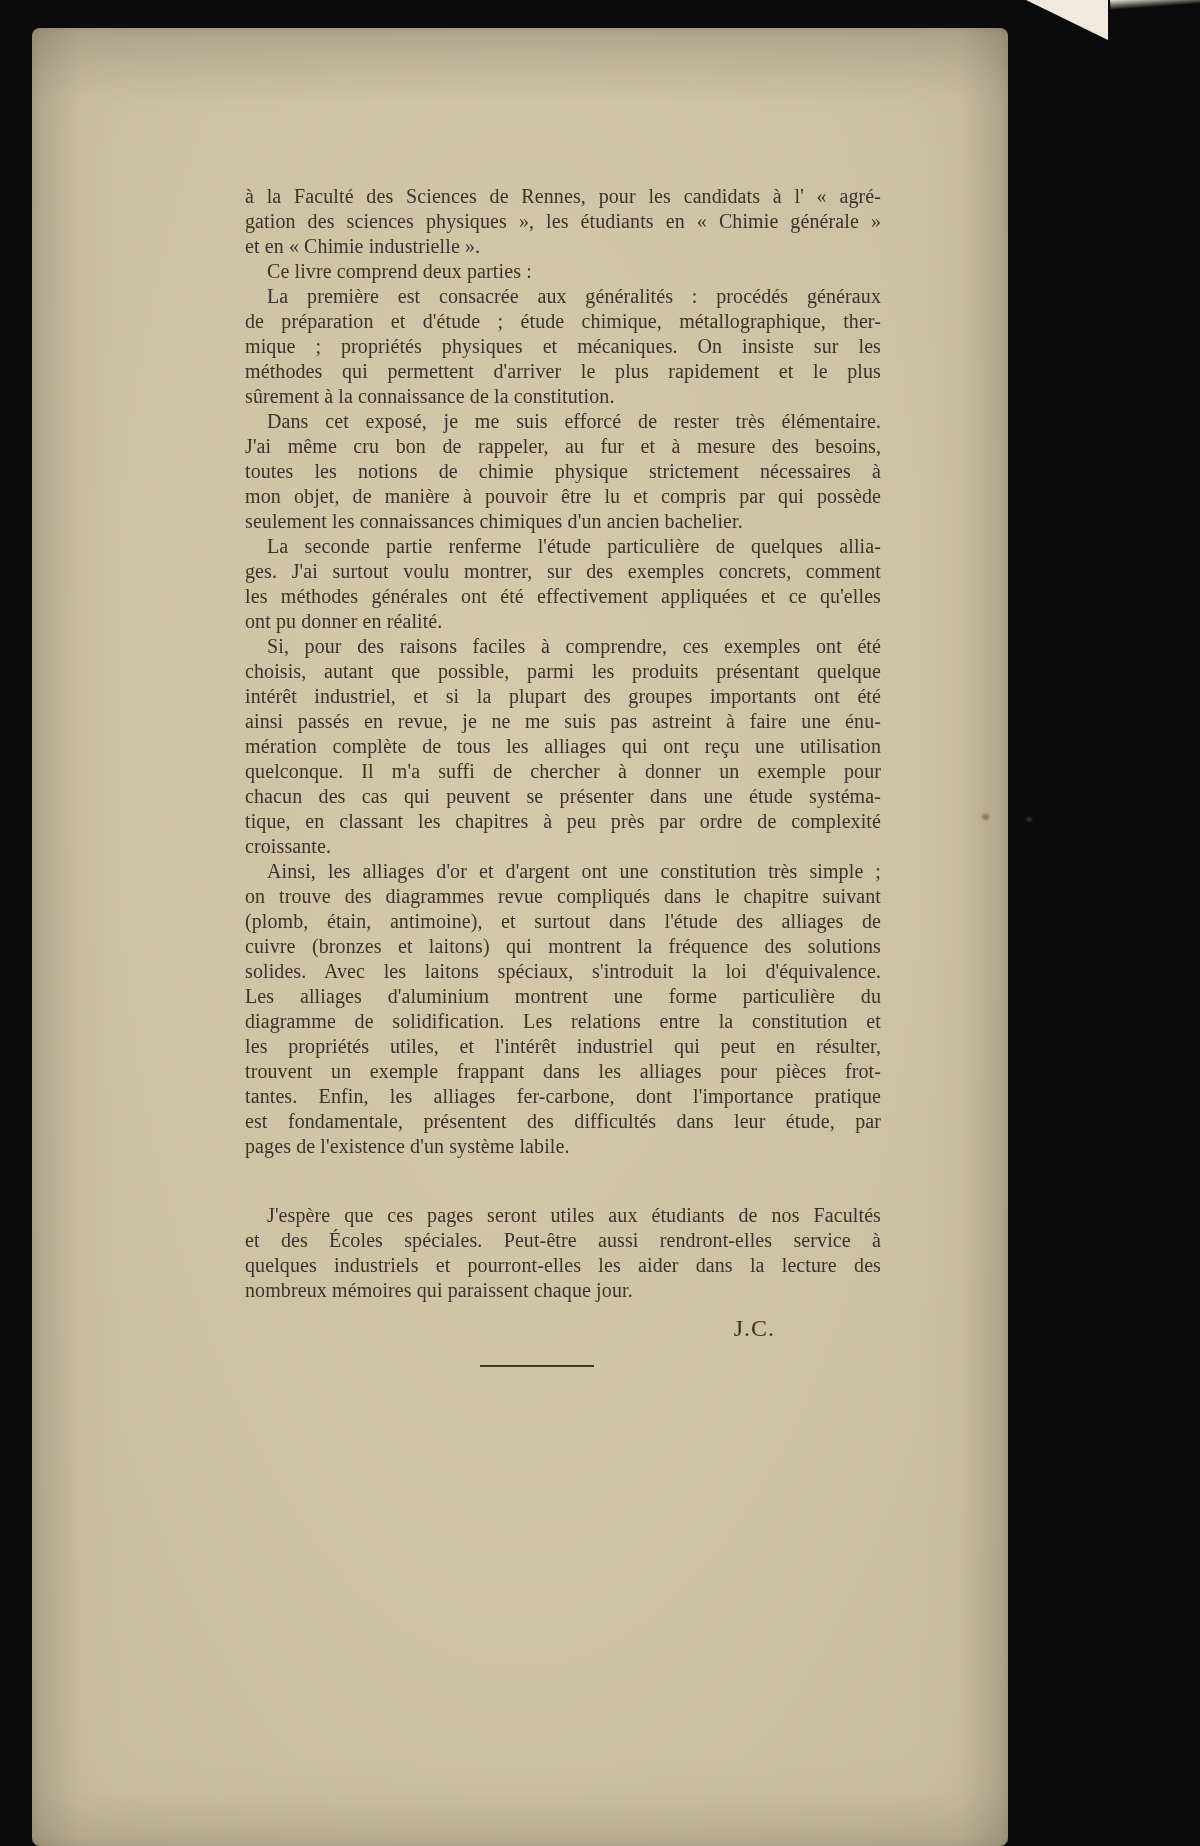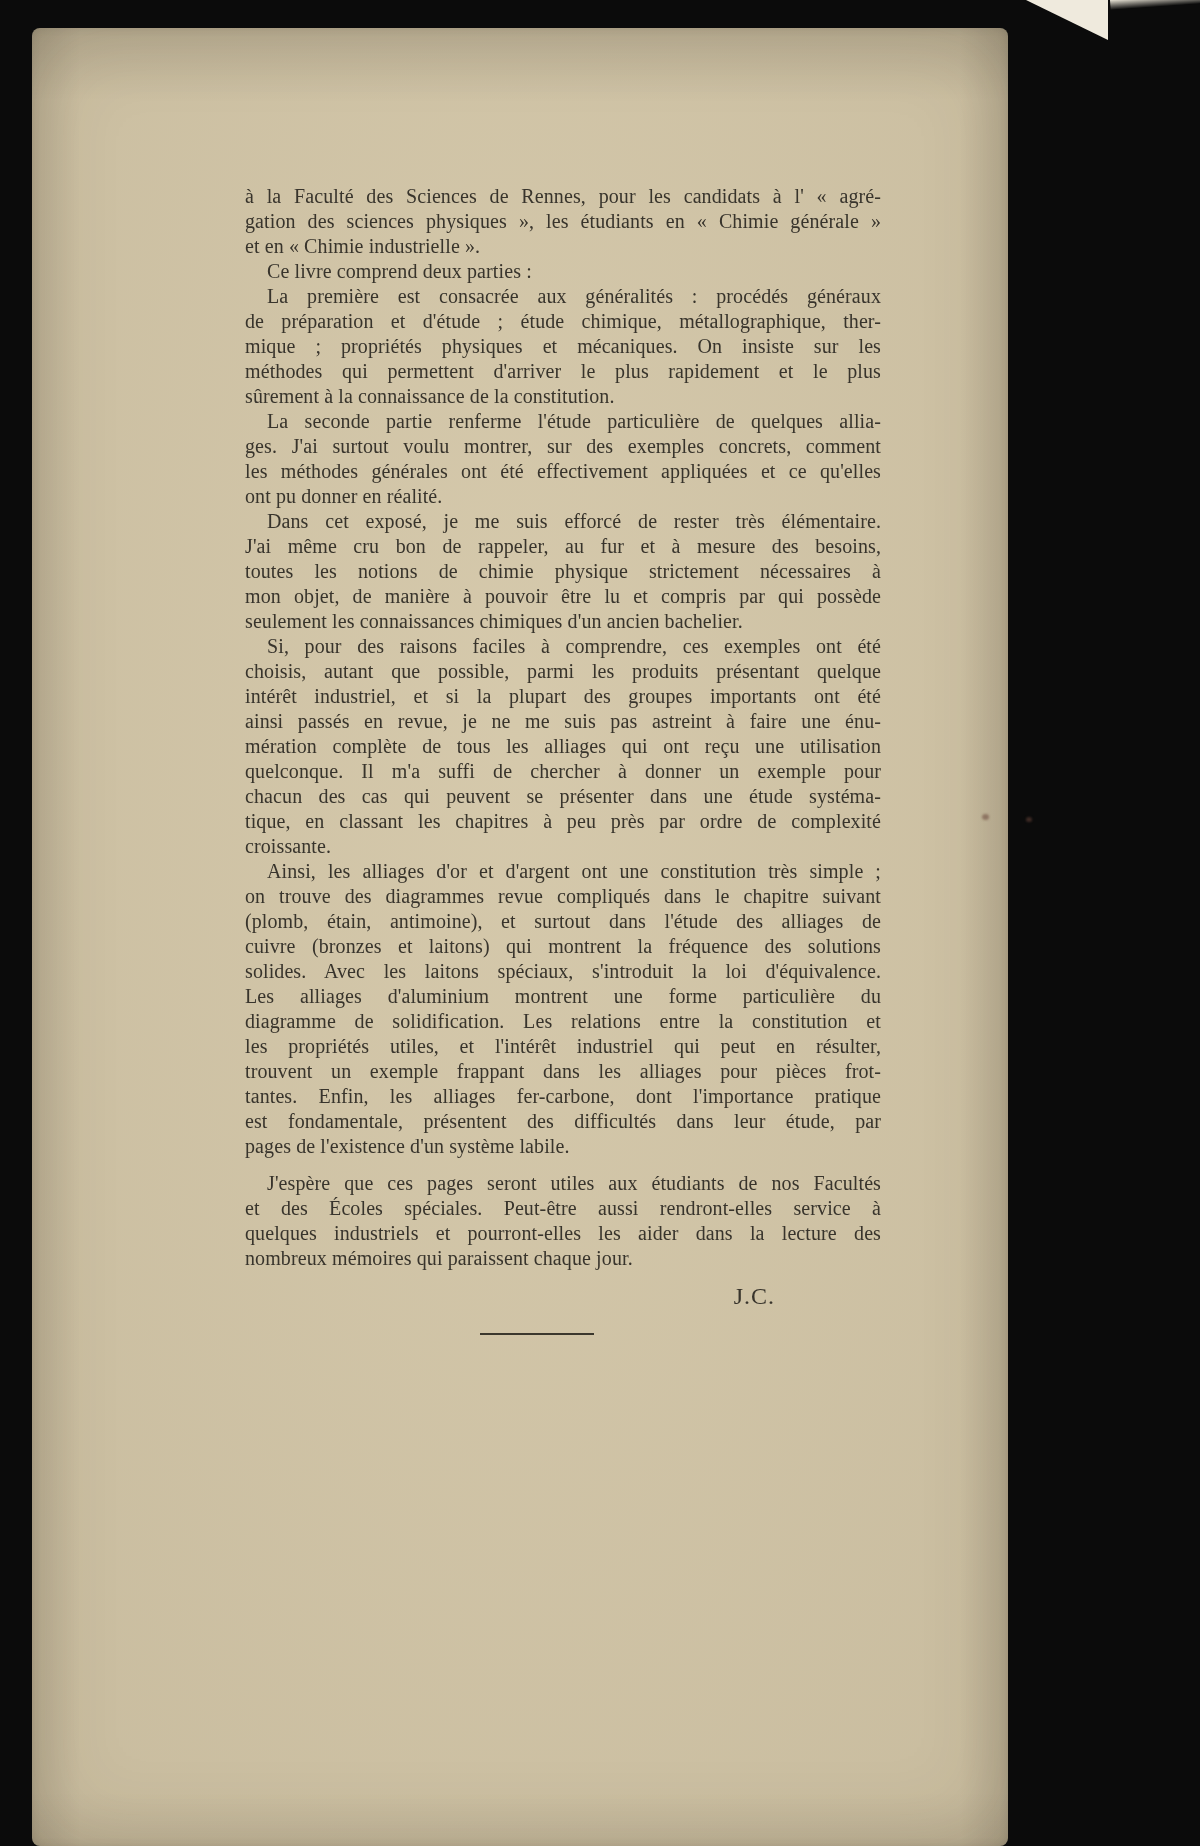--- a/index.html
+++ b/index.html
@@ -30,21 +30,21 @@
   .text-block{
     position:absolute;
     left:213px;top:156px;
     width:636px;
     color:var(--ink);
     font-size:20px;
     line-height:25px;
     letter-spacing:0.1px;
   }
   .para{margin:0;padding:0;}
-  .para.spaced{margin-top:12px;}
+  .para.spaced{margin-top:44px;}
   .line{
     display:block;
     text-align:justify;
     text-align-last:justify;
     text-justify:inter-word;
     white-space:normal;
   }
   .line.last{text-align-last:left;}
   .line.first-indent{text-indent:22px;}
   .signature{
@@ -104,31 +104,31 @@
         <span class="line last first-indent">Ce livre comprend deux parties :</span>
       </p>
       <p class="para">
         <span class="line first-indent">La première est consacrée aux généralités : procédés généraux</span>
         <span class="line">de préparation et d'étude ; étude chimique, métallographique, ther-</span>
         <span class="line">mique ; propriétés physiques et mécaniques. On insiste sur les</span>
         <span class="line">méthodes qui permettent d'arriver le plus rapidement et le plus</span>
         <span class="line last">sûrement à la connaissance de la constitution.</span>
       </p>
       <p class="para">
-        <span class="line first-indent">La seconde partie renferme l'étude particulière de quelques allia-</span>
-        <span class="line">ges. J'ai surtout voulu montrer, sur des exemples concrets, comment</span>
-        <span class="line">les méthodes générales ont été effectivement appliquées et ce qu'elles</span>
-        <span class="line last">ont pu donner en réalité.</span>
-      </p>
-      <p class="para">
         <span class="line first-indent">Dans cet exposé, je me suis efforcé de rester très élémentaire.</span>
         <span class="line">J'ai même cru bon de rappeler, au fur et à mesure des besoins,</span>
         <span class="line">toutes les notions de chimie physique strictement nécessaires à</span>
         <span class="line">mon objet, de manière à pouvoir être lu et compris par qui possède</span>
         <span class="line last">seulement les connaissances chimiques d'un ancien bachelier.</span>
+      </p>
+      <p class="para">
+        <span class="line first-indent">La seconde partie renferme l'étude particulière de quelques allia-</span>
+        <span class="line">ges. J'ai surtout voulu montrer, sur des exemples concrets, comment</span>
+        <span class="line">les méthodes générales ont été effectivement appliquées et ce qu'elles</span>
+        <span class="line last">ont pu donner en réalité.</span>
       </p>
       <p class="para">
         <span class="line first-indent">Si, pour des raisons faciles à comprendre, ces exemples ont été</span>
         <span class="line">choisis, autant que possible, parmi les produits présentant quelque</span>
         <span class="line">intérêt industriel, et si la plupart des groupes importants ont été</span>
         <span class="line">ainsi passés en revue, je ne me suis pas astreint à faire une énu-</span>
         <span class="line">mération complète de tous les alliages qui ont reçu une utilisation</span>
         <span class="line">quelconque. Il m'a suffi de chercher à donner un exemple pour</span>
         <span class="line">chacun des cas qui peuvent se présenter dans une étude systéma-</span>
         <span class="line">tique, en classant les chapitres à peu près par ordre de complexité</span>

